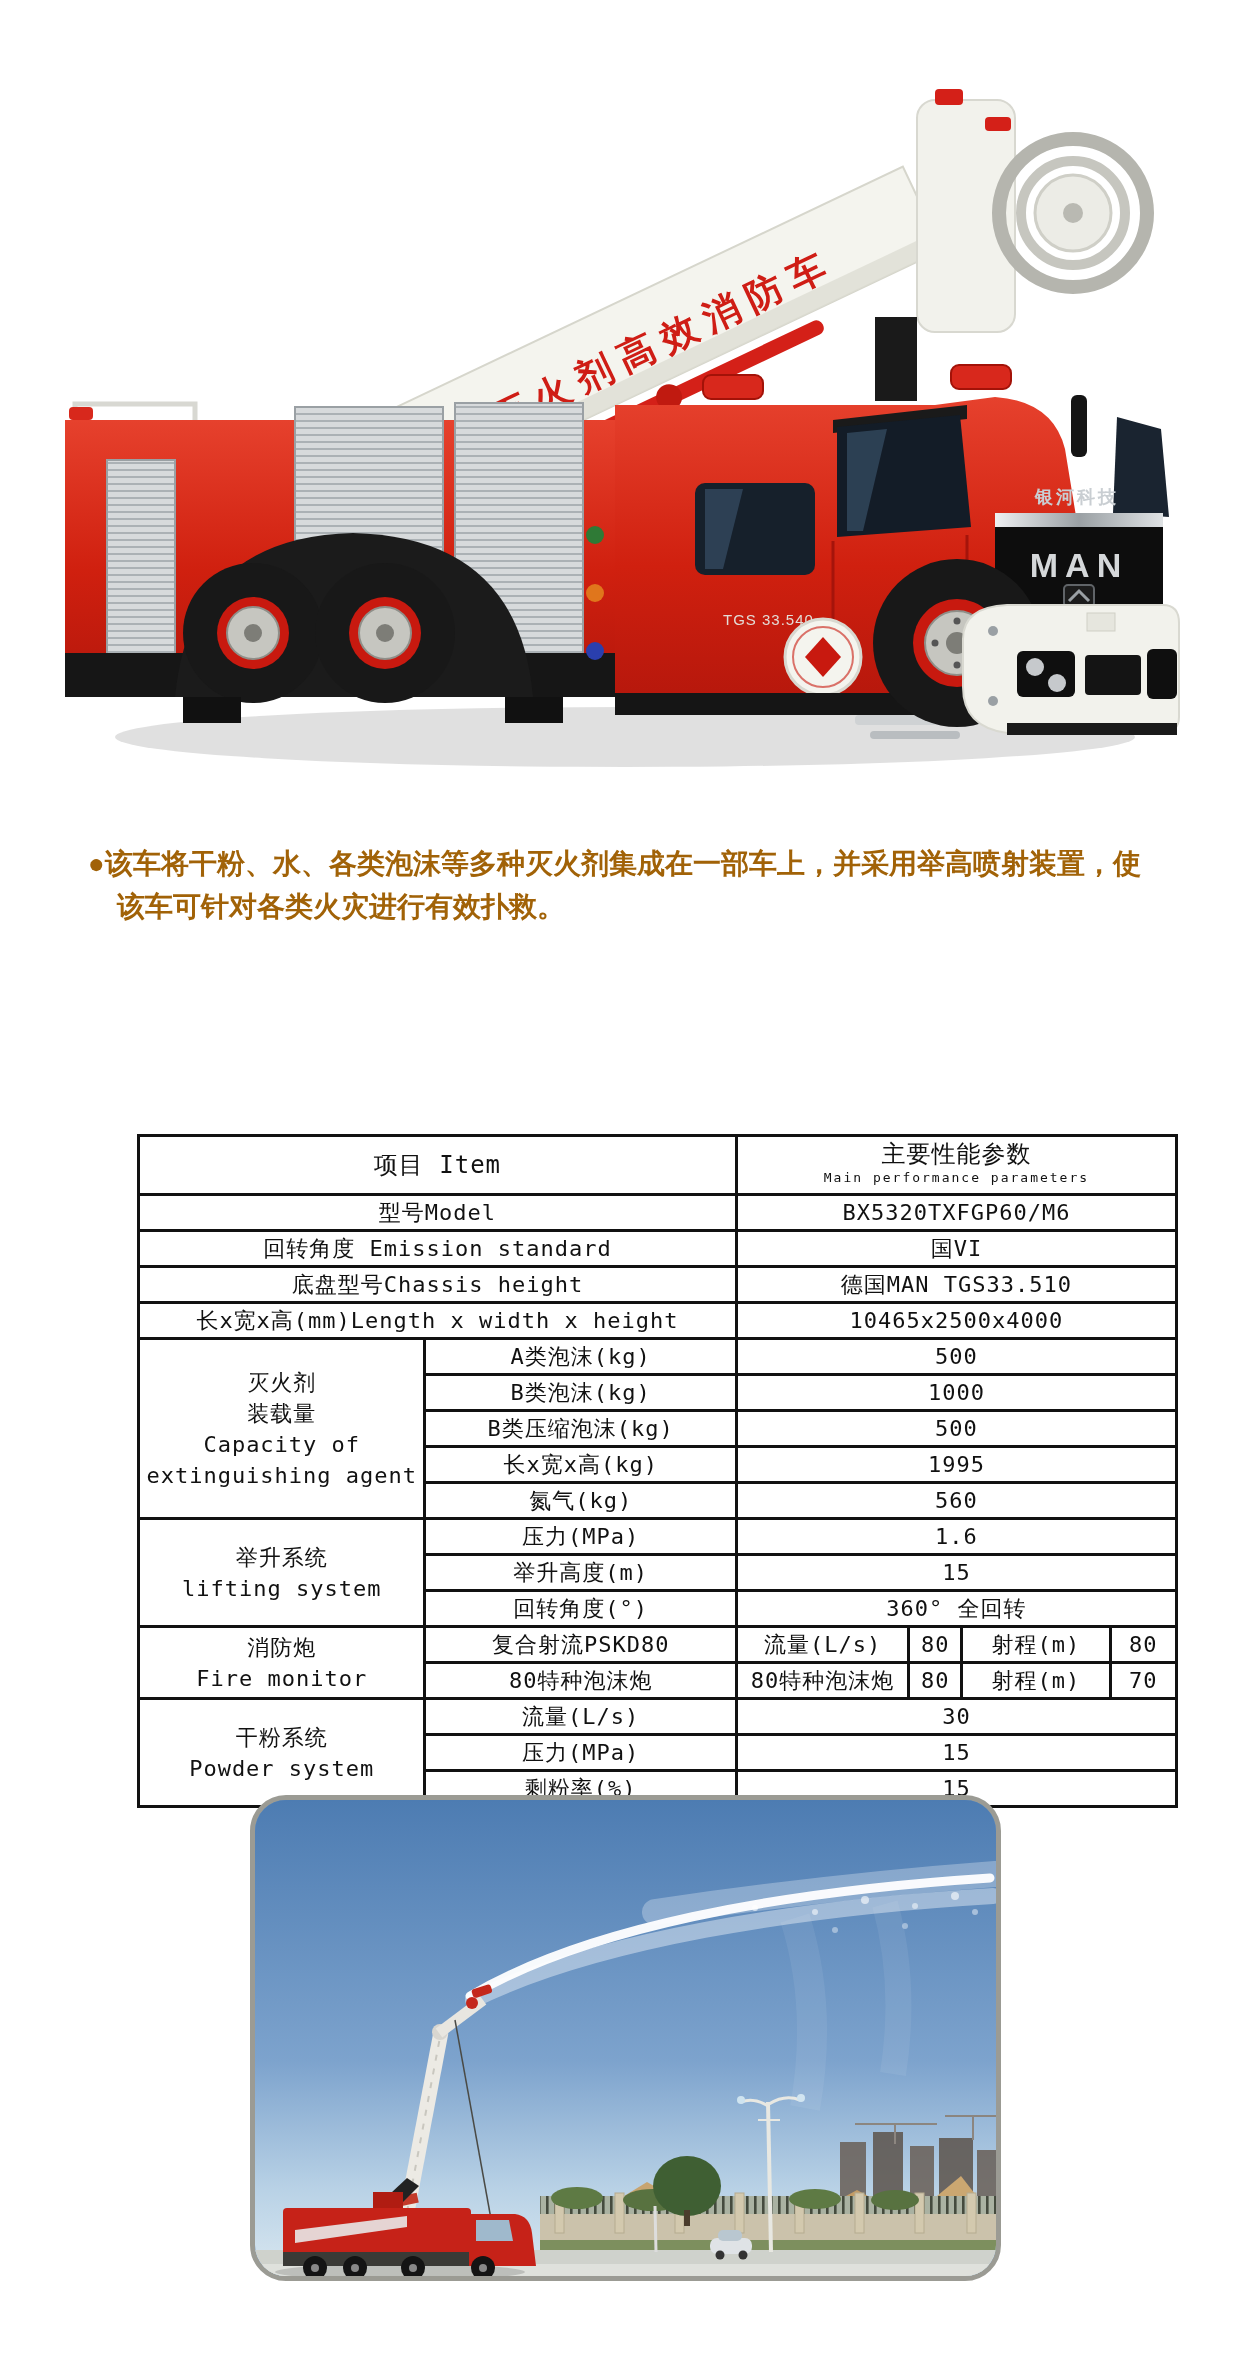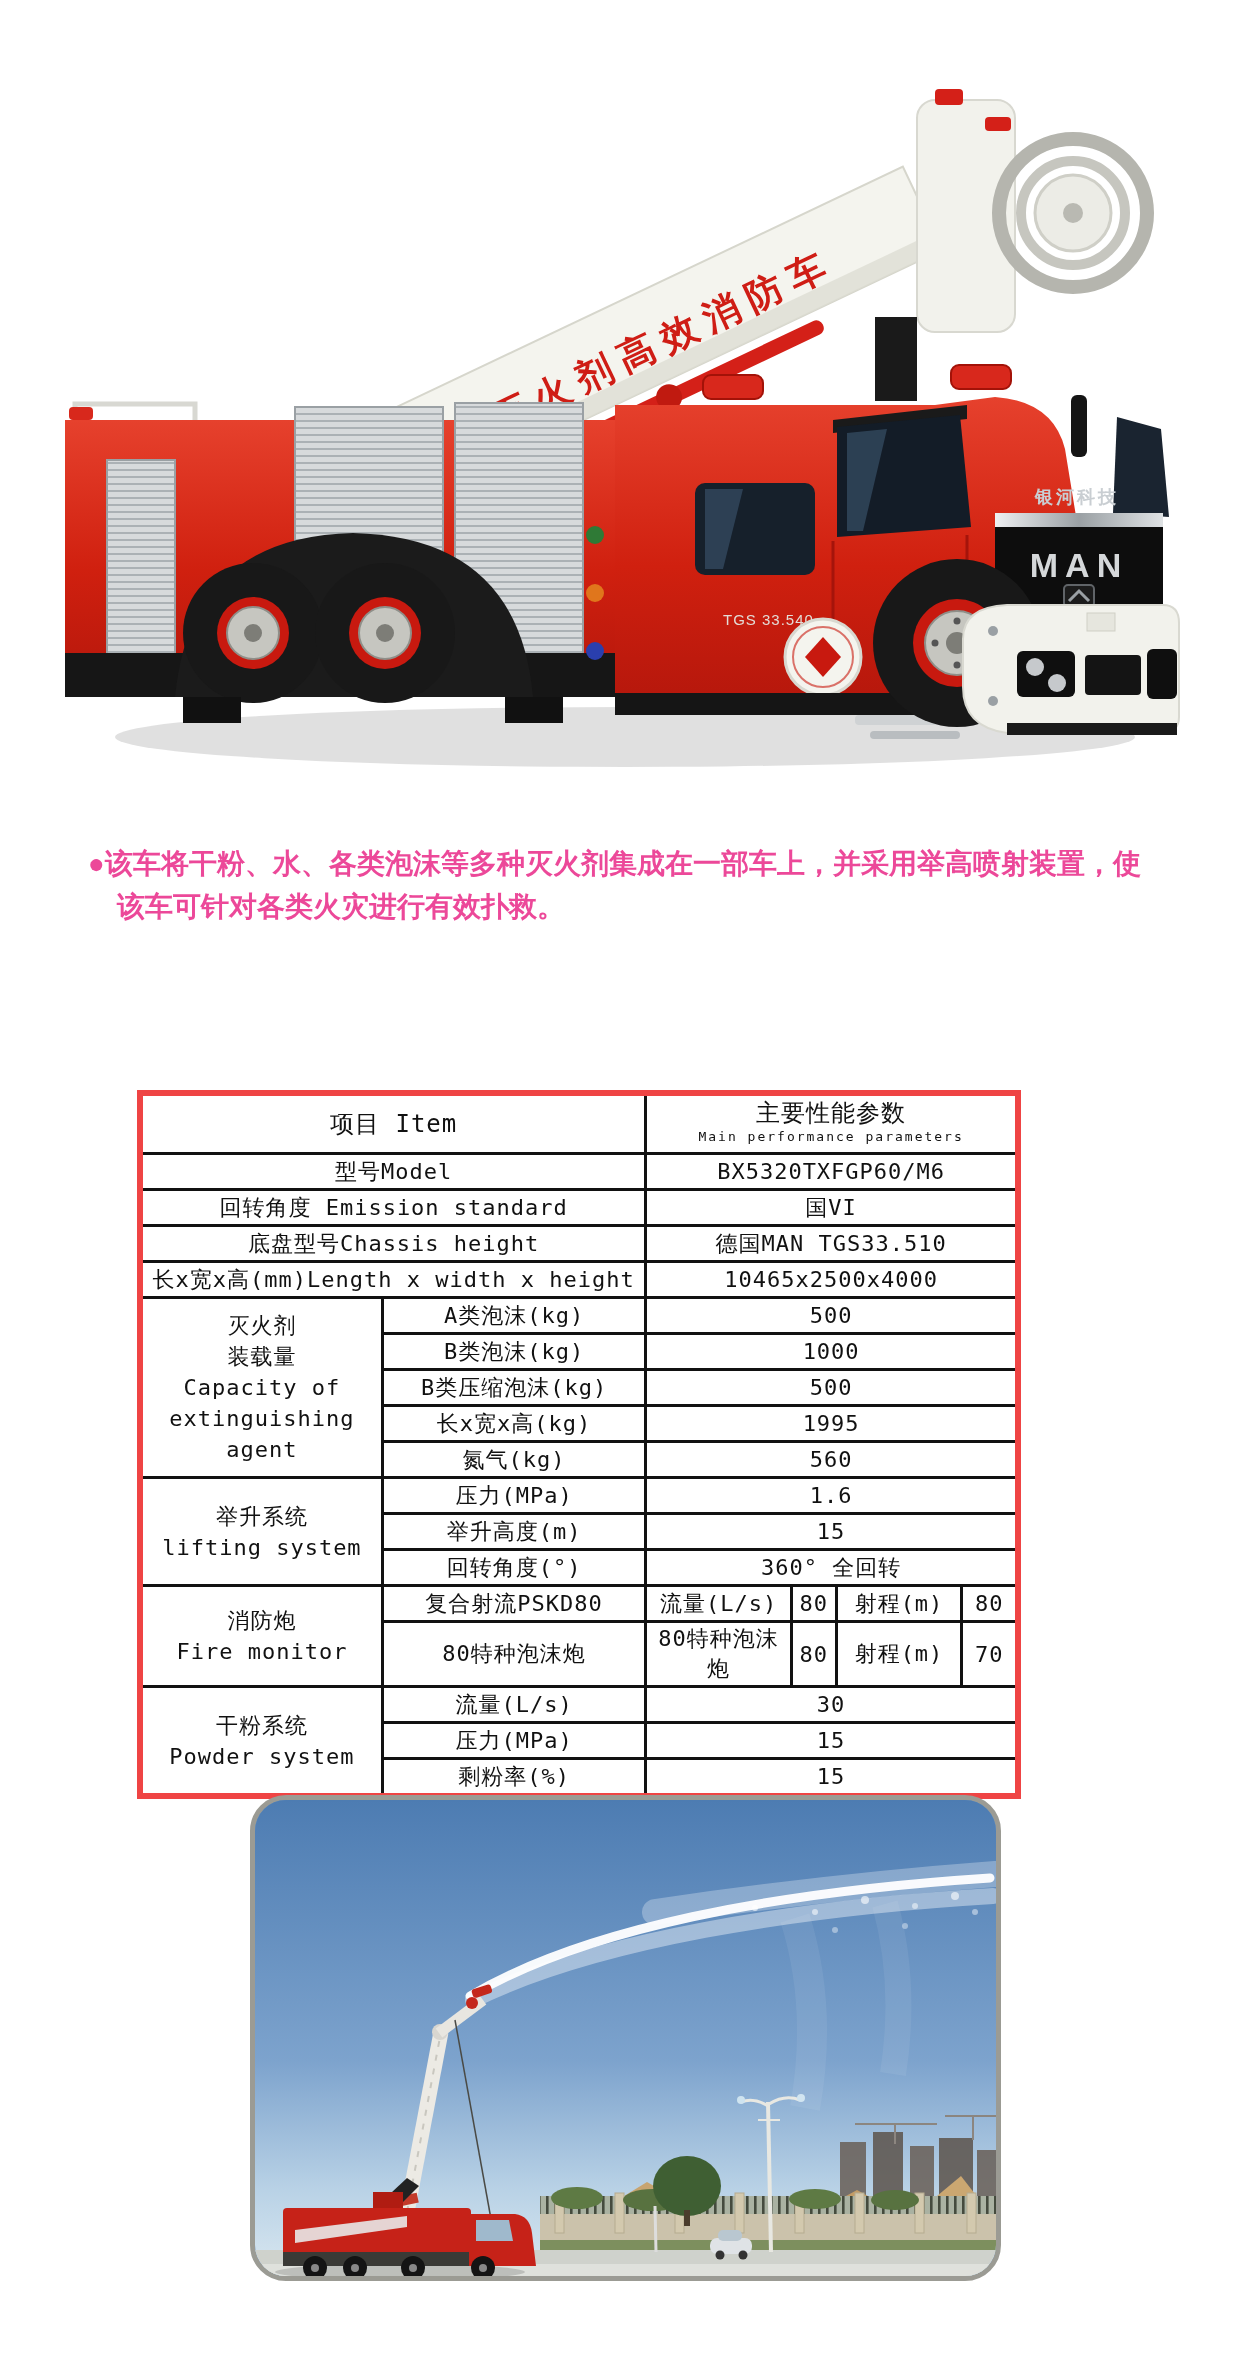--- a/index.html
+++ b/index.html
@@ -2,25 +2,25 @@
 <html><head>
 <meta charset="utf-8">
 <style>
   html,body{margin:0;padding:0;background:#ffffff;}
   .page{position:relative;width:1245px;height:2365px;background:#ffffff;overflow:hidden;
         font-family:"Liberation Sans",sans-serif;color:#111;}
   
   .truck-figure{position:absolute;left:55px;top:65px;width:1130px;height:735px;}
   
   .bullets{position:absolute;left:88px;top:842px;width:1078px;font-weight:700;
-           font-size:28px;line-height:43px;color:#ec4899;}
+           font-size:28px;line-height:43px;color:#a16207;}
   .bullet{padding-left:29px;text-indent:-29px;margin:0 0 2px 0;}
   
   .spec-wrap{position:absolute;left:137px;top:1090px;width:978px;}
-  table.spec{border-collapse:collapse;table-layout:fixed;width:884px;border:6px solid #ef4444;}
+  table.spec{border-collapse:collapse;table-layout:fixed;width:1041px;border:2px solid #ef4444;margin-top:44px;}
   table.spec td{border:3px solid #111;text-align:center;vertical-align:middle;
       font-family:"DejaVu Sans Mono","Liberation Mono",monospace;
       font-size:22px;color:#111;padding:1px 2px;height:31px;letter-spacing:1px;overflow:hidden;}
   table.spec tr.hdr td{height:54px;}
   .hdr-zh{font-size:24px;line-height:26px;}
   .hdr-en{font-size:13px;line-height:22px;letter-spacing:2px;}
   .grp-cell{white-space:pre-line;font-size:22px;line-height:31px;}
   .val{font-size:23px;}
   
   .photo-wrap{position:absolute;left:250px;top:1795px;width:741px;height:476px;

